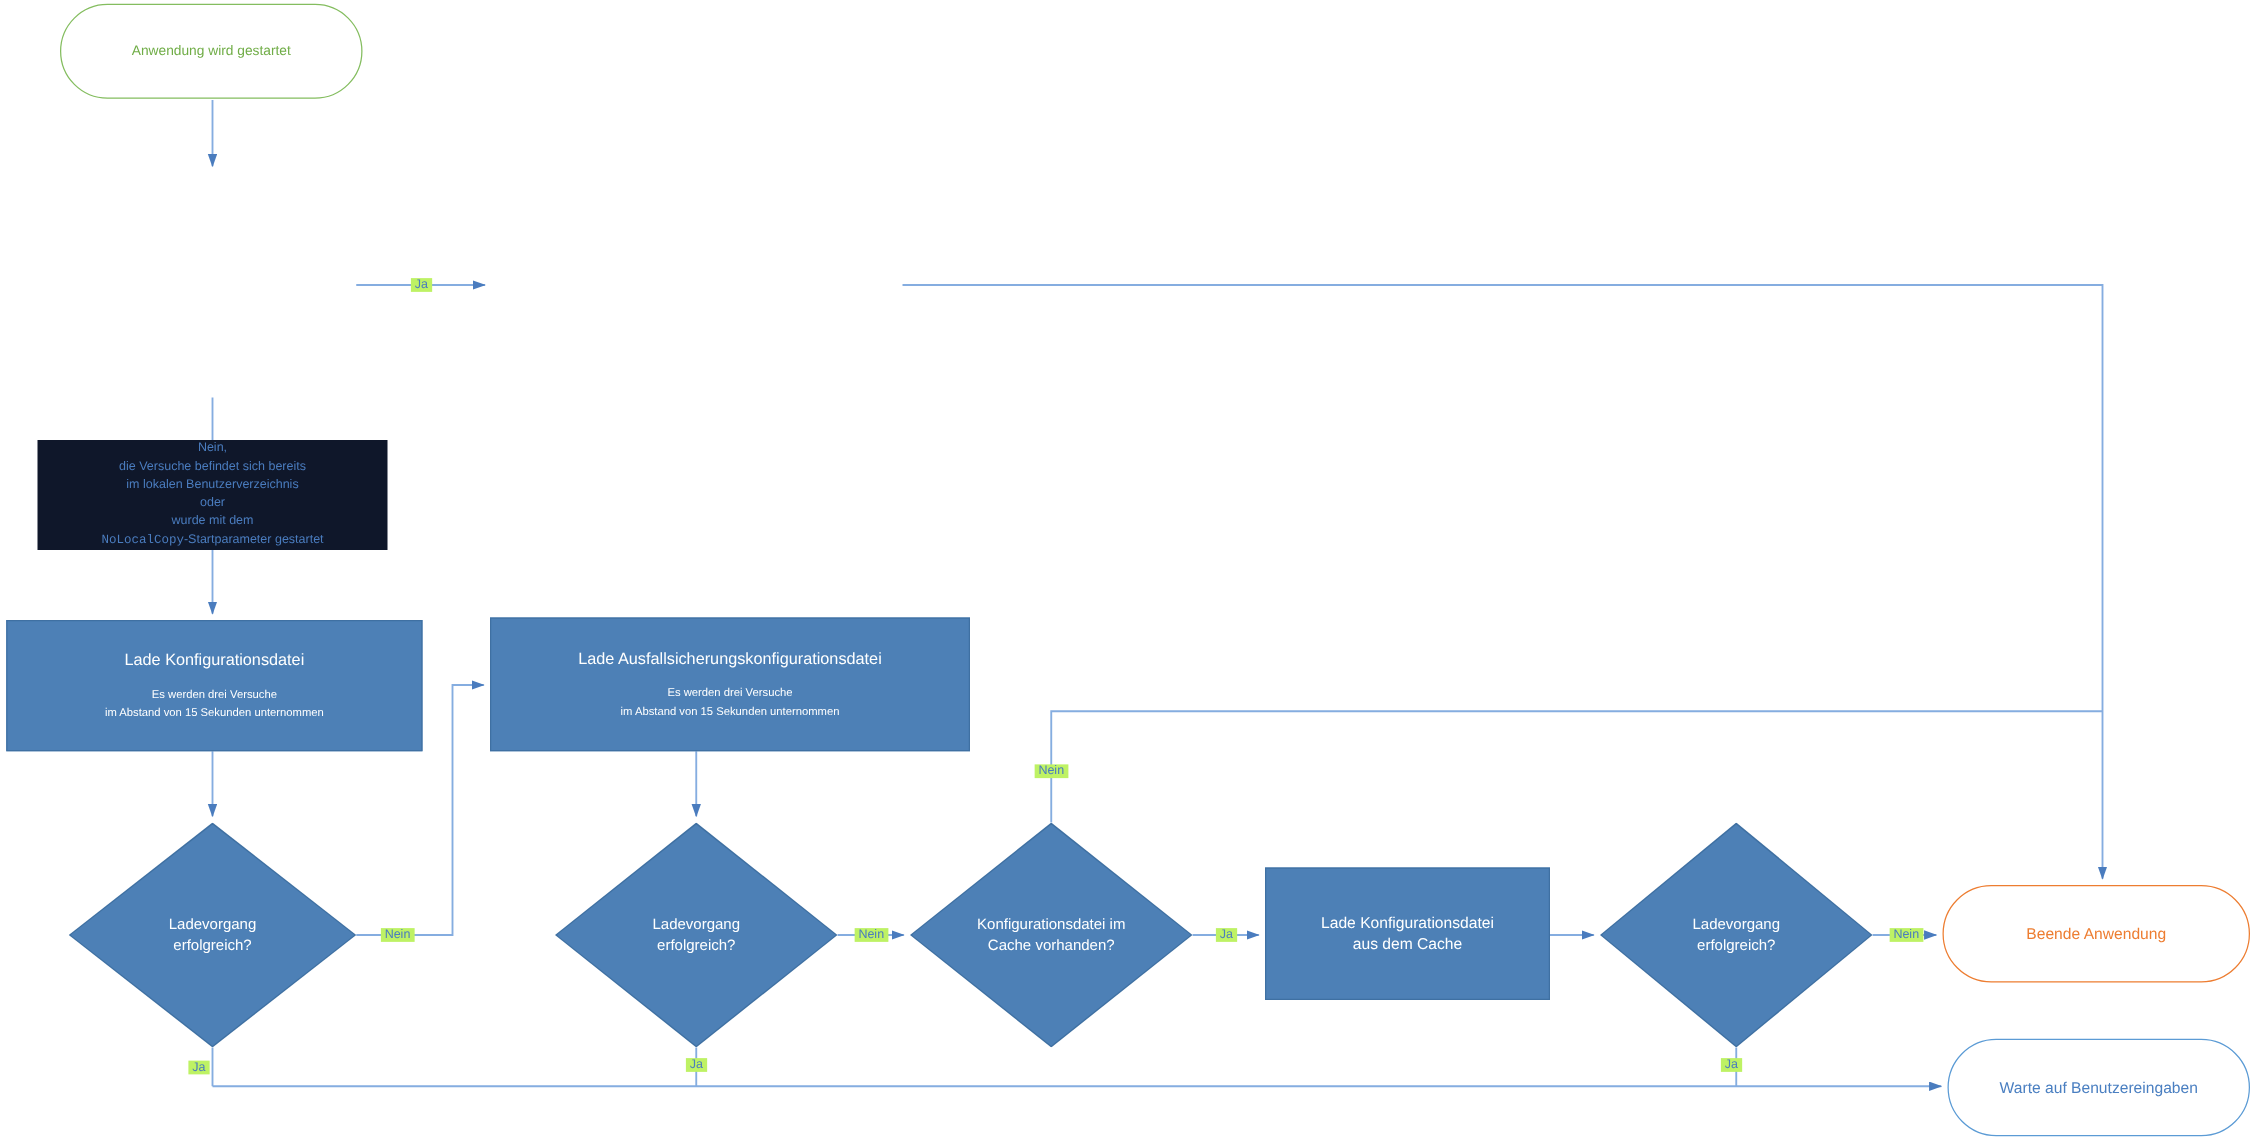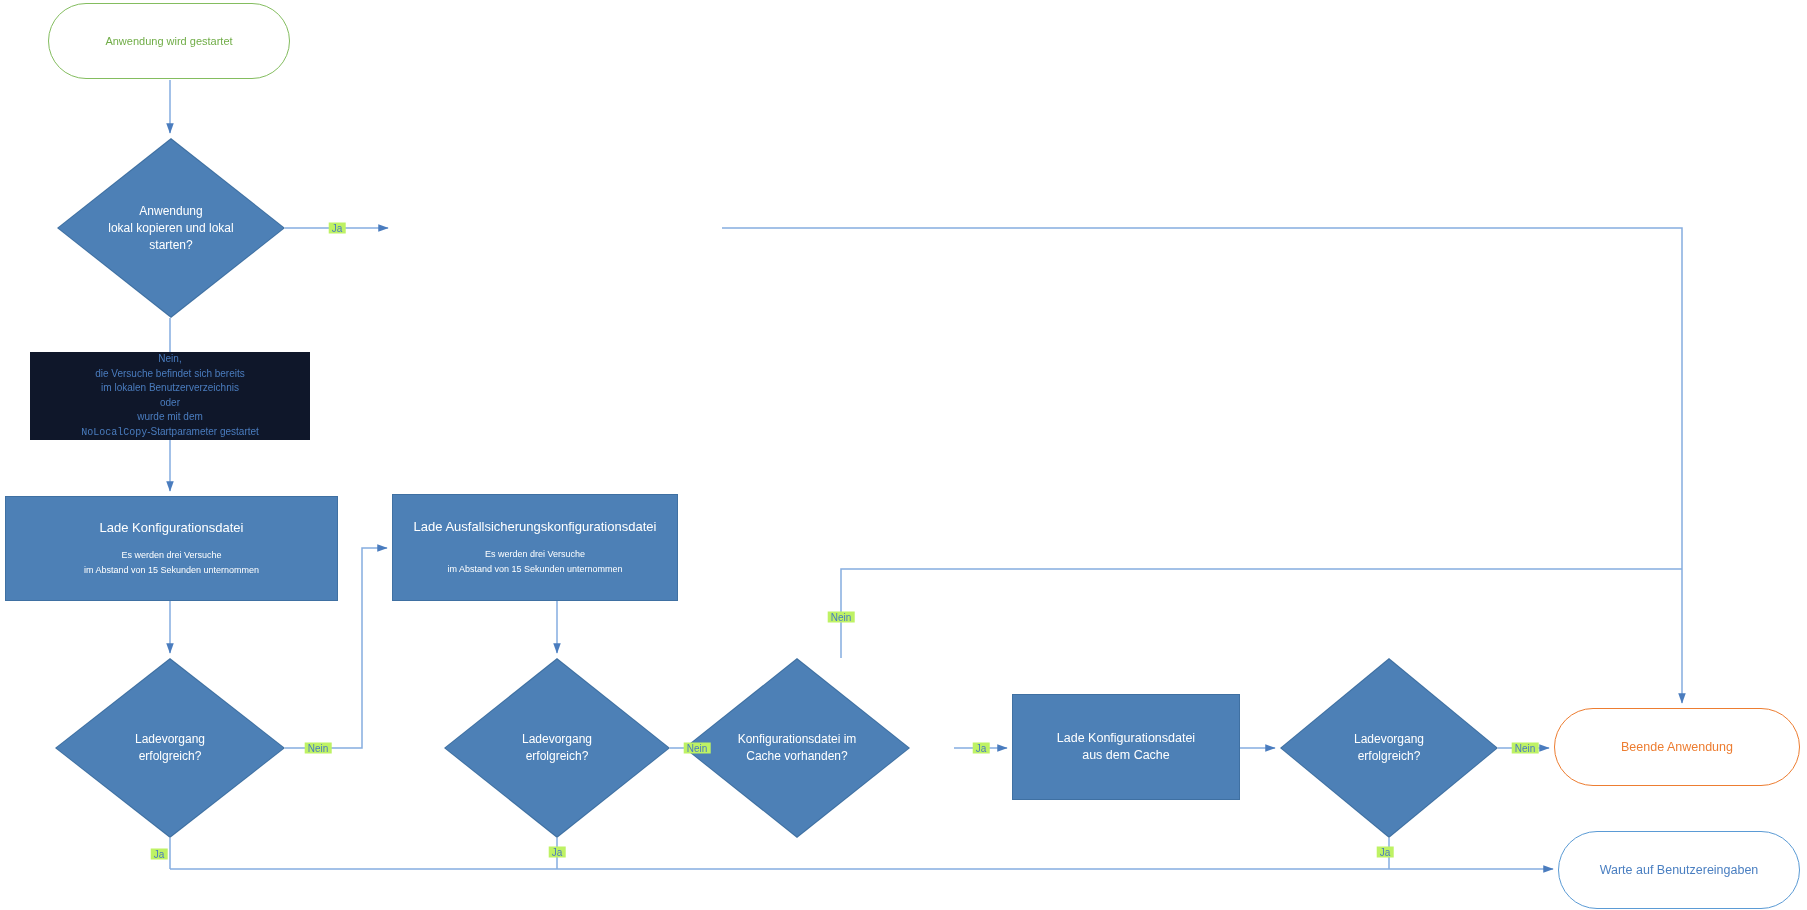--- a/index.html
+++ b/index.html
@@ -55,65 +55,58 @@
       <path d="M557,838 L557,869"></path>
       <path d="M1389,838 L1389,869"></path>
       <path d="M170,869 L1553,869" marker-end="url(#arrowhead)"></path>
     </g>
   </svg>
 
   <div class="node stadium start" style="left:48px;top:3px;width:242px;height:76px;">
     <span>Anwendung wird gestartet</span>
   </div>
 
-  <div class="node diamond" style="left:57px;top:138px;width:228px;height:180px;">
-    <div class="dshape"></div>
-    <div class="dfill"></div>
-    <div class="dlabel preline">Anwendung
-lokal kopieren und lokal
-starten?</div>
-  </div>
 
 
   <div class="annotation" style="left:30px;top:352px;width:280px;">
     <div>Nein,</div>
     <div>die Versuche befindet sich bereits</div>
     <div>im lokalen Benutzerverzeichnis</div>
     <div>oder</div>
     <div>wurde mit dem</div>
     <div><span class="mono">NoLocalCopy</span><span>-Startparameter gestartet</span></div>
   </div>
 
   <div class="node proc" style="left:5px;top:496px;width:333px;height:105px;">
     <div style="font-size:13px;">Lade Konfigurationsdatei</div>
     <div class="sub preline">Es werden drei Versuche
 im Abstand von 15 Sekunden unternommen</div>
   </div>
 
-  <div class="node proc" style="left:392px;top:494px;width:286px;height:107px;">
+  <div class="node proc" style="left:392px;top:494px;width:384px;height:107px;">
     <div style="font-size:13px;">Lade Ausfallsicherungskonfigurationsdatei</div>
     <div class="sub preline">Es werden drei Versuche
 im Abstand von 15 Sekunden unternommen</div>
   </div>
 
   <div class="node diamond" style="left:55px;top:658px;width:230px;height:180px;">
     <div class="dshape"></div>
     <div class="dfill"></div>
     <div class="dlabel preline">Ladevorgang
 erfolgreich?</div>
   </div>
 
   <div class="node diamond" style="left:444px;top:658px;width:226px;height:180px;">
     <div class="dshape"></div>
     <div class="dfill"></div>
     <div class="dlabel preline">Ladevorgang
 erfolgreich?</div>
   </div>
 
-  <div class="node diamond" style="left:684px;top:658px;width:226px;height:180px;">
+  <div class="node diamond" style="left:728px;top:658px;width:226px;height:180px;">
     <div class="dshape"></div>
     <div class="dfill"></div>
     <div class="dlabel preline">Konfigurationsdatei im
 Cache vorhanden?</div>
   </div>
 
   <div class="node proc preline" style="left:1012px;top:694px;width:228px;height:106px;">Lade Konfigurationsdatei
 aus dem Cache</div>
 
   <div class="node diamond" style="left:1280px;top:658px;width:218px;height:180px;">

